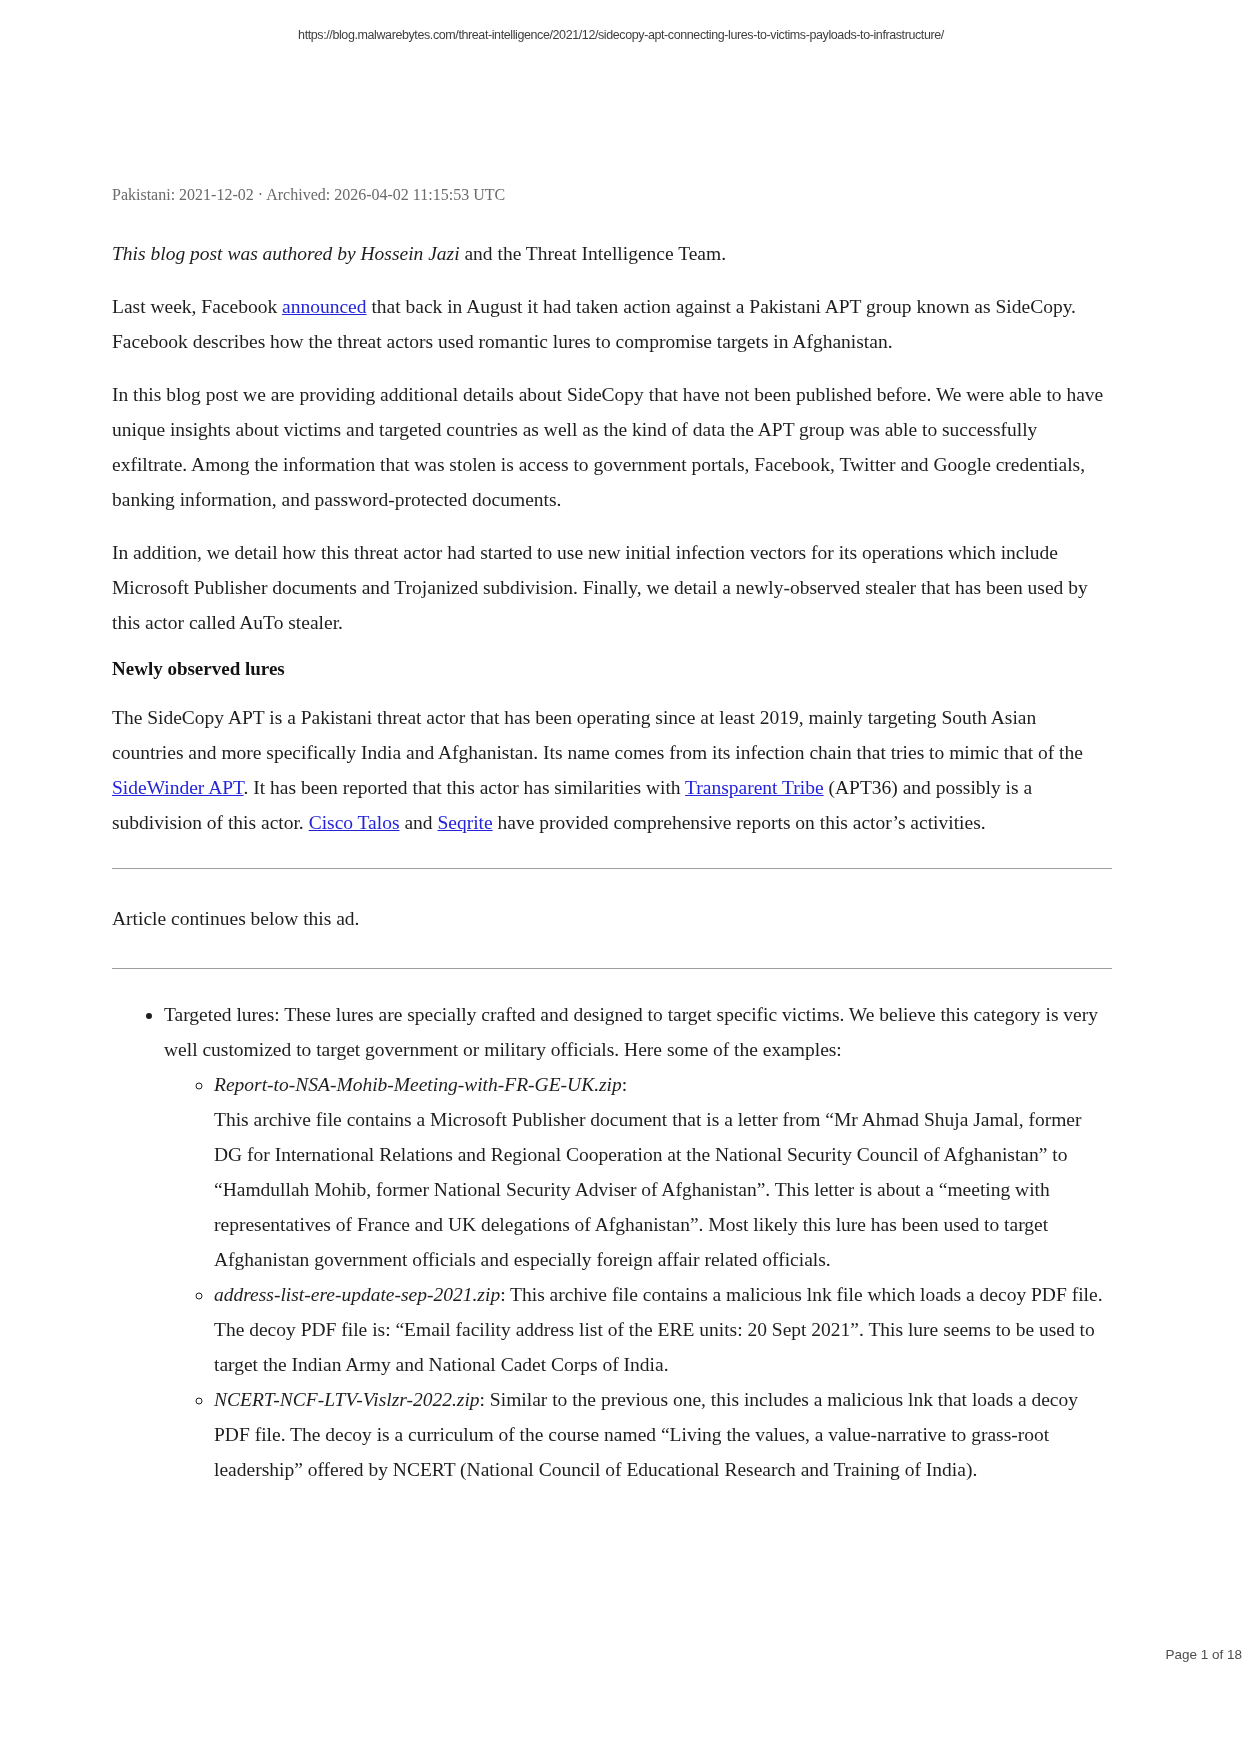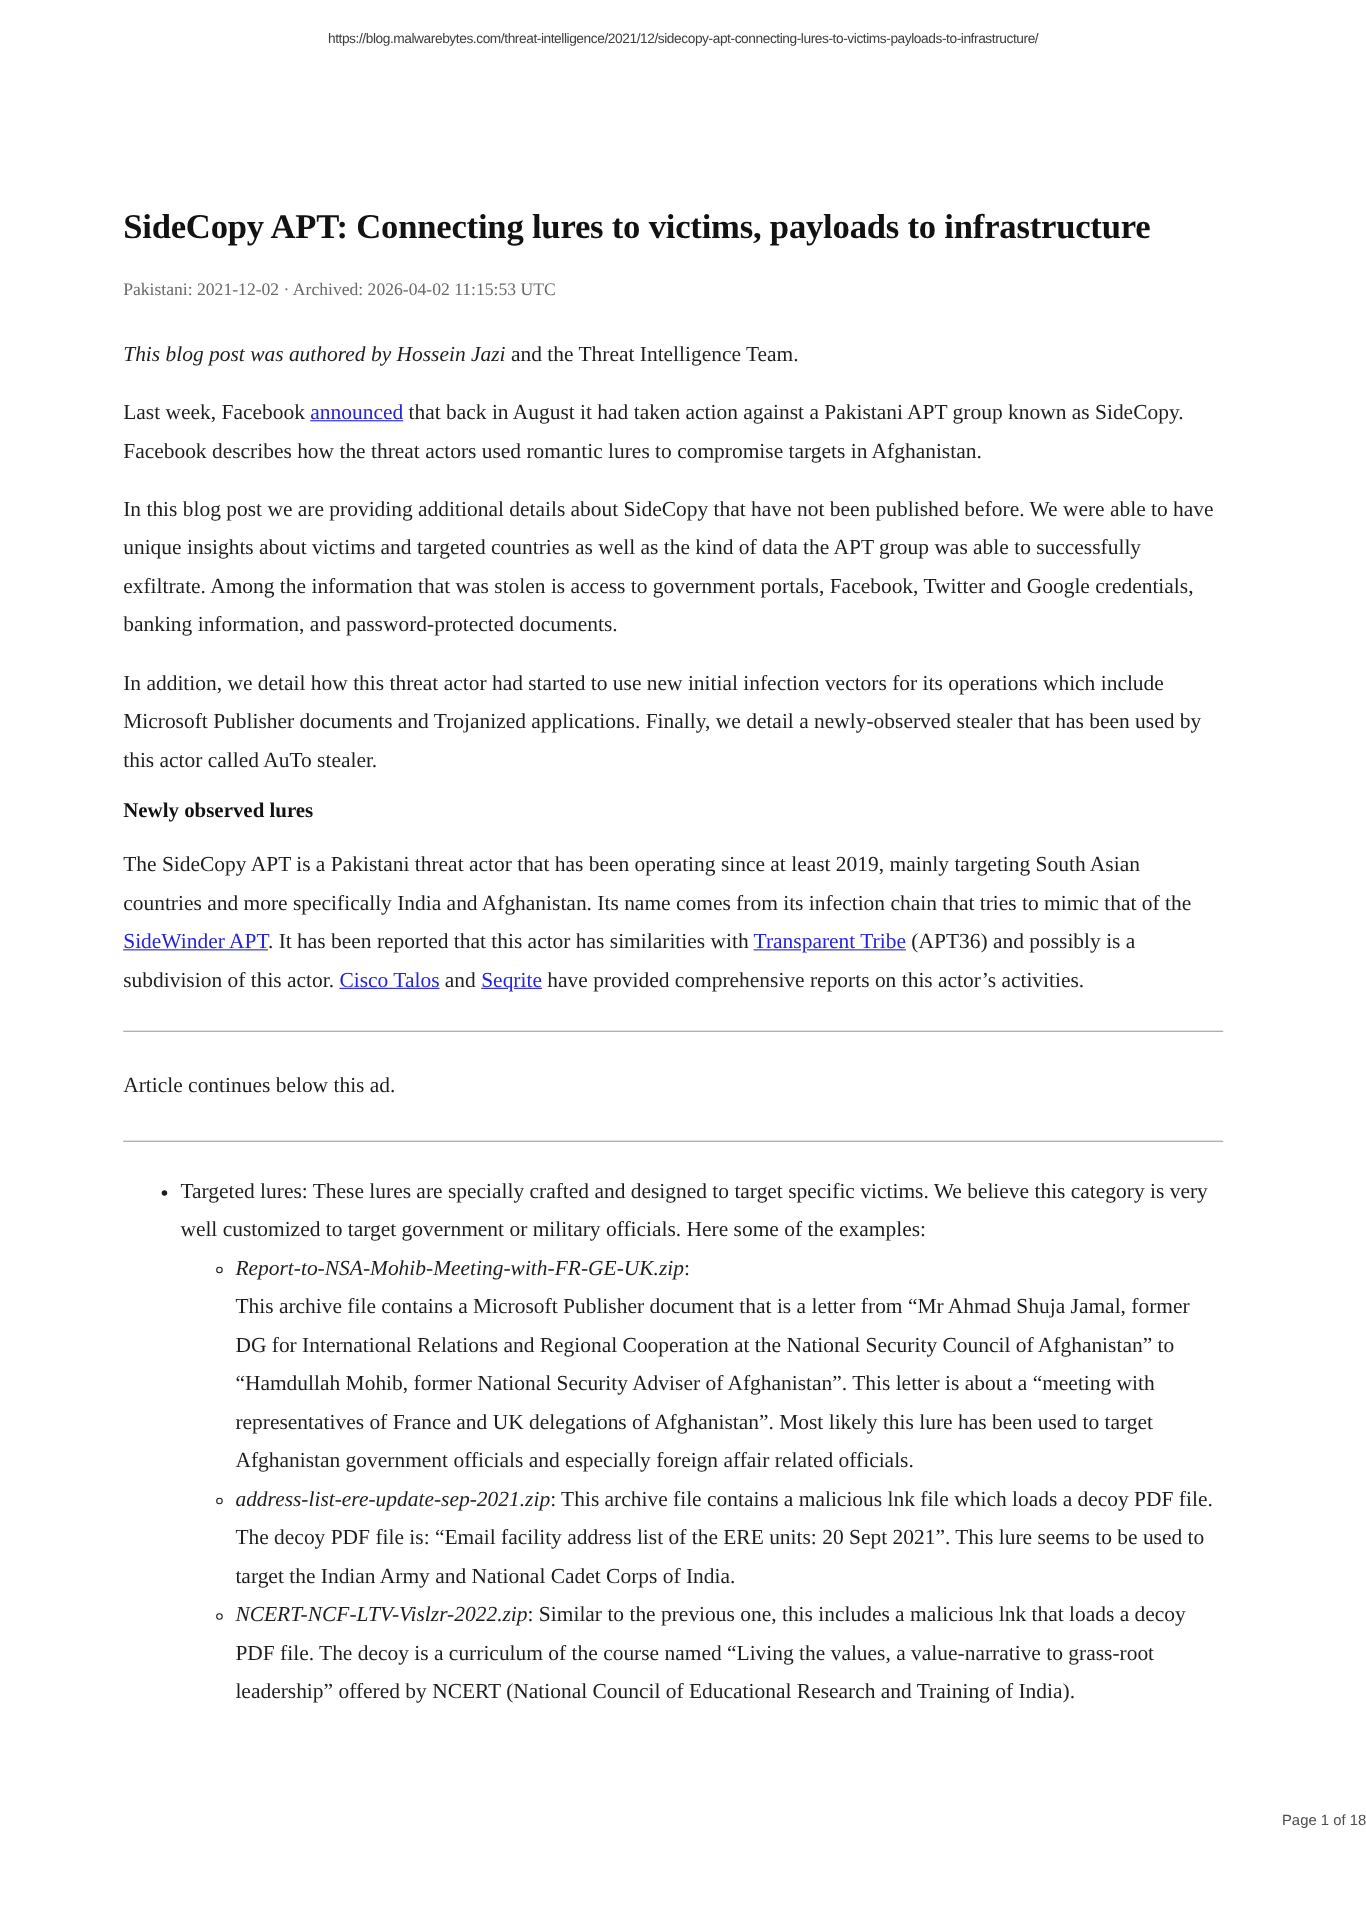--- a/index.html
+++ b/index.html
@@ -101,31 +101,30 @@
 </style>
 </head>
 <body>
 
 <div class="page">
 
   <div class="url-header">https://blog.malwarebytes.com/threat-intelligence/2021/12/sidecopy-apt-connecting-lures-to-victims-payloads-to-infrastructure/</div>
 
   <div class="content">
 
-    <h1>SideCopy APT: Connecting lures to victims, payloads to infrastructure</h1>
 
     <div class="meta"><span>Pakistani:</span> <span>2021-12-02</span> <span>·</span> <span>Archived:</span> <span>2026-04-02 11:15:53 UTC</span></div>
 
     <p><em>This blog post was authored by Hossein Jazi</em><span> and the Threat Intelligence Team.</span></p>
 
     <p><span>Last week, Facebook </span><a class="link">announced</a><span> that back in August it had taken action against a Pakistani APT group known as SideCopy. Facebook describes how the threat actors used romantic lures to compromise targets in Afghanistan.</span></p>
 
     <p>In this blog post we are providing additional details about SideCopy that have not been published before. We were able to have unique insights about victims and targeted countries as well as the kind of data the APT group was able to successfully exfiltrate. Among the information that was stolen is access to government portals, Facebook, Twitter and Google credentials, banking information, and password-protected documents.</p>
 
-    <p>In addition, we detail how this threat actor had started to use new initial infection vectors for its operations which include Microsoft Publisher documents and Trojanized applications. Finally, we detail a newly-observed stealer that has been used by this actor called AuTo stealer.</p>
+    <p>In addition, we detail how this threat actor had started to use new initial infection vectors for its operations which include Microsoft Publisher documents and Trojanized subdivision. Finally, we detail a newly-observed stealer that has been used by this actor called AuTo stealer.</p>
 
     <h2>Newly observed lures</h2>
 
     <p><span>The SideCopy APT is a Pakistani threat actor that has been operating since at least 2019, mainly targeting South Asian countries and more specifically India and Afghanistan. Its name comes from its infection chain that tries to mimic that of the </span><a class="link">SideWinder APT</a><span>. It has been reported that this actor has similarities with </span><a class="link">Transparent Tribe</a><span> (APT36) and possibly is a subdivision of this actor. </span><a class="link">Cisco Talos</a><span> and </span><a class="link">Seqrite</a><span> have provided comprehensive reports on this actor’s activities.</span></p>
 
     <hr class="ad-rule">
 
     <p class="ad-note">Article continues below this ad.</p>
 
     <hr class="ad-rule">

